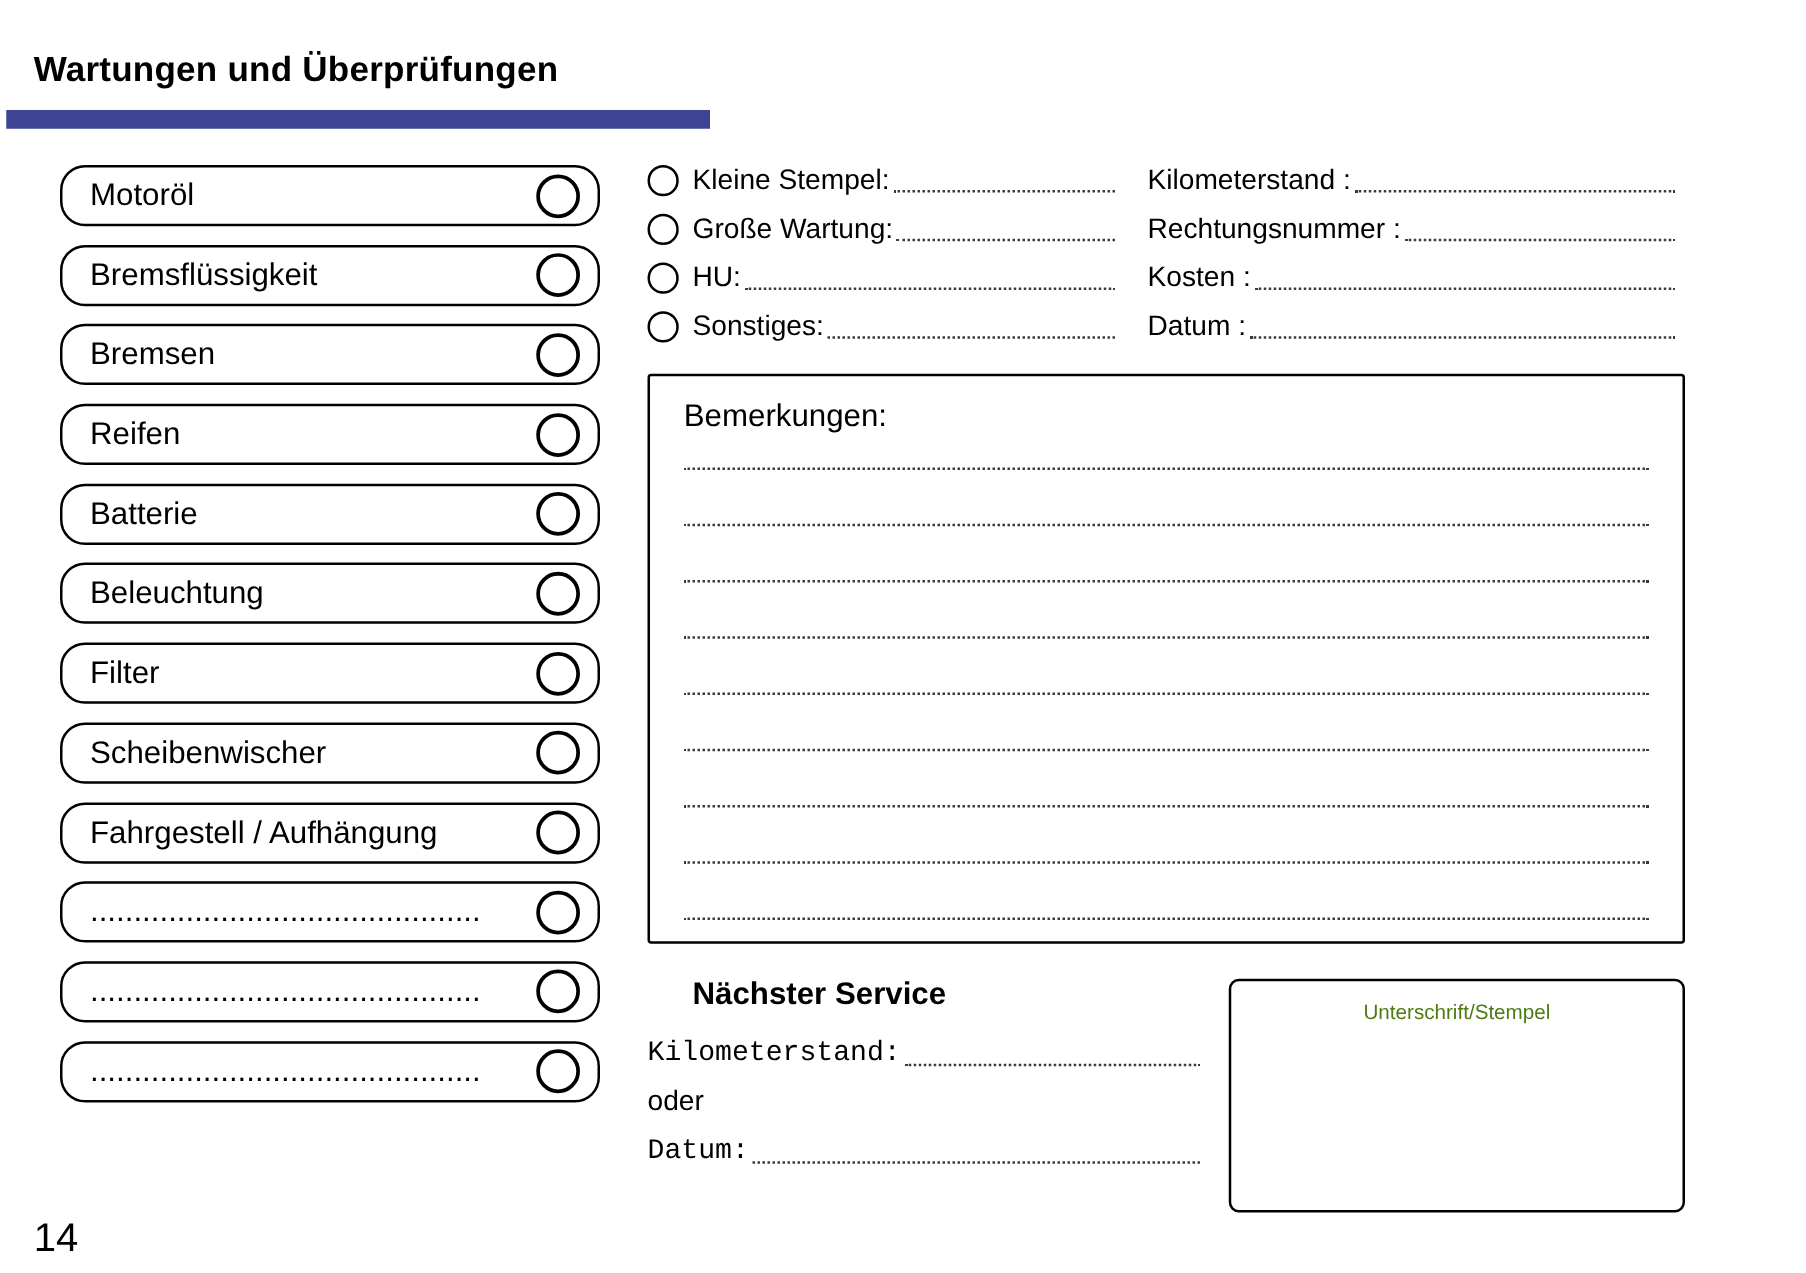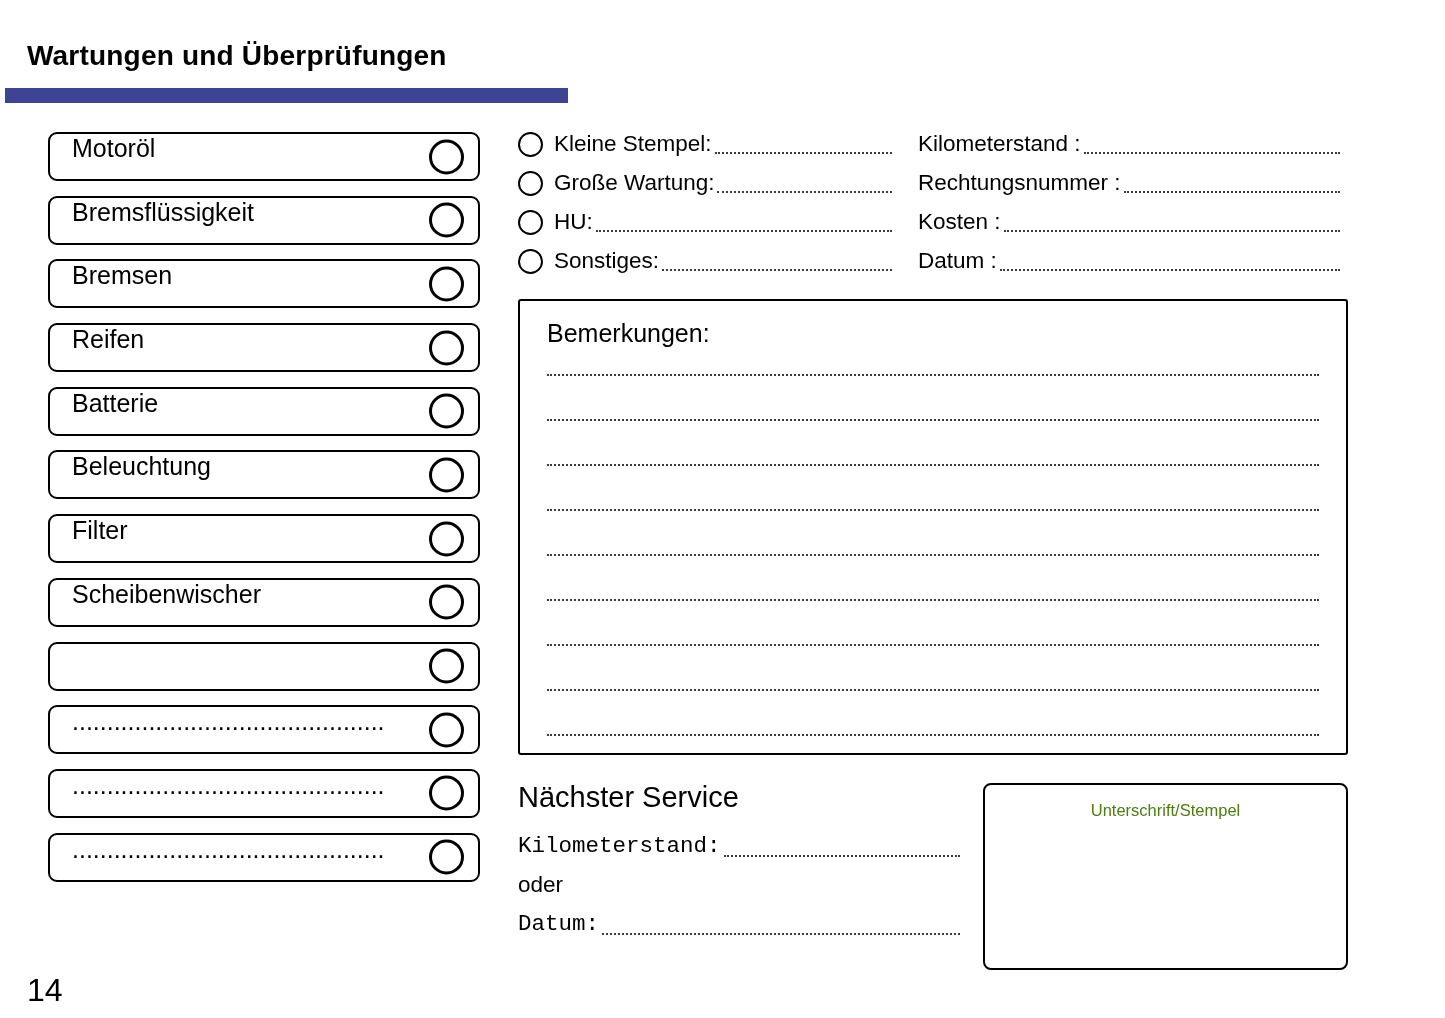--- a/index.html
+++ b/index.html
@@ -34,24 +34,24 @@
     left: 48px;
     top: 132px;
     width: 432px;
   }
   .check-row {
     position: relative;
     box-sizing: border-box;
     height: 49px;
     margin-bottom: 14.7px;
     border: 2px solid #000;
-    border-radius: 9px;
+    border-radius: 20px;
     background: #fff;
     display: flex;
-    align-items: flex-start;
+    align-items: center;
   }
   .check-label {
     margin-left: 22px;
     font-size: 25px;
     white-space: nowrap;
     overflow: hidden;
   }
   .check-circle {
     position: absolute;
     right: 14px;
@@ -131,23 +131,24 @@
     border-bottom: 2px dotted #3a3a3a;
   }
   
   .ns {
     position: absolute;
     left: 518px;
     top: 781px;
     width: 444px;
   }
   .ns-title {
-    font-size: 29px;
-    font-weight: normal;
+    font-size: 25px;
+    font-weight: bold;
     margin-bottom: 17px;
+    margin-left: 36px;
   }
   .ns-row {
     display: flex;
     align-items: center;
     height: 30px;
     margin-bottom: 9px;
     font-size: 22.5px;
     font-family: Liberation Mono, monospace;
   }
   .ns-oder {
@@ -217,20 +218,21 @@
       </div>
       <div class="check-row">
         <span class="check-label">Filter</span>
         <span class="check-circle"></span>
       </div>
       <div class="check-row">
         <span class="check-label">Scheibenwischer</span>
         <span class="check-circle"></span>
       </div>
       <div class="check-row">
+        <span class="check-label">Fahrgestell / Aufhängung</span>
         <span class="check-circle"></span>
       </div>
       <div class="check-row">
         <span class="check-label">.............................................</span>
         <span class="check-circle"></span>
       </div>
       <div class="check-row">
         <span class="check-label">.............................................</span>
         <span class="check-circle"></span>
       </div>

